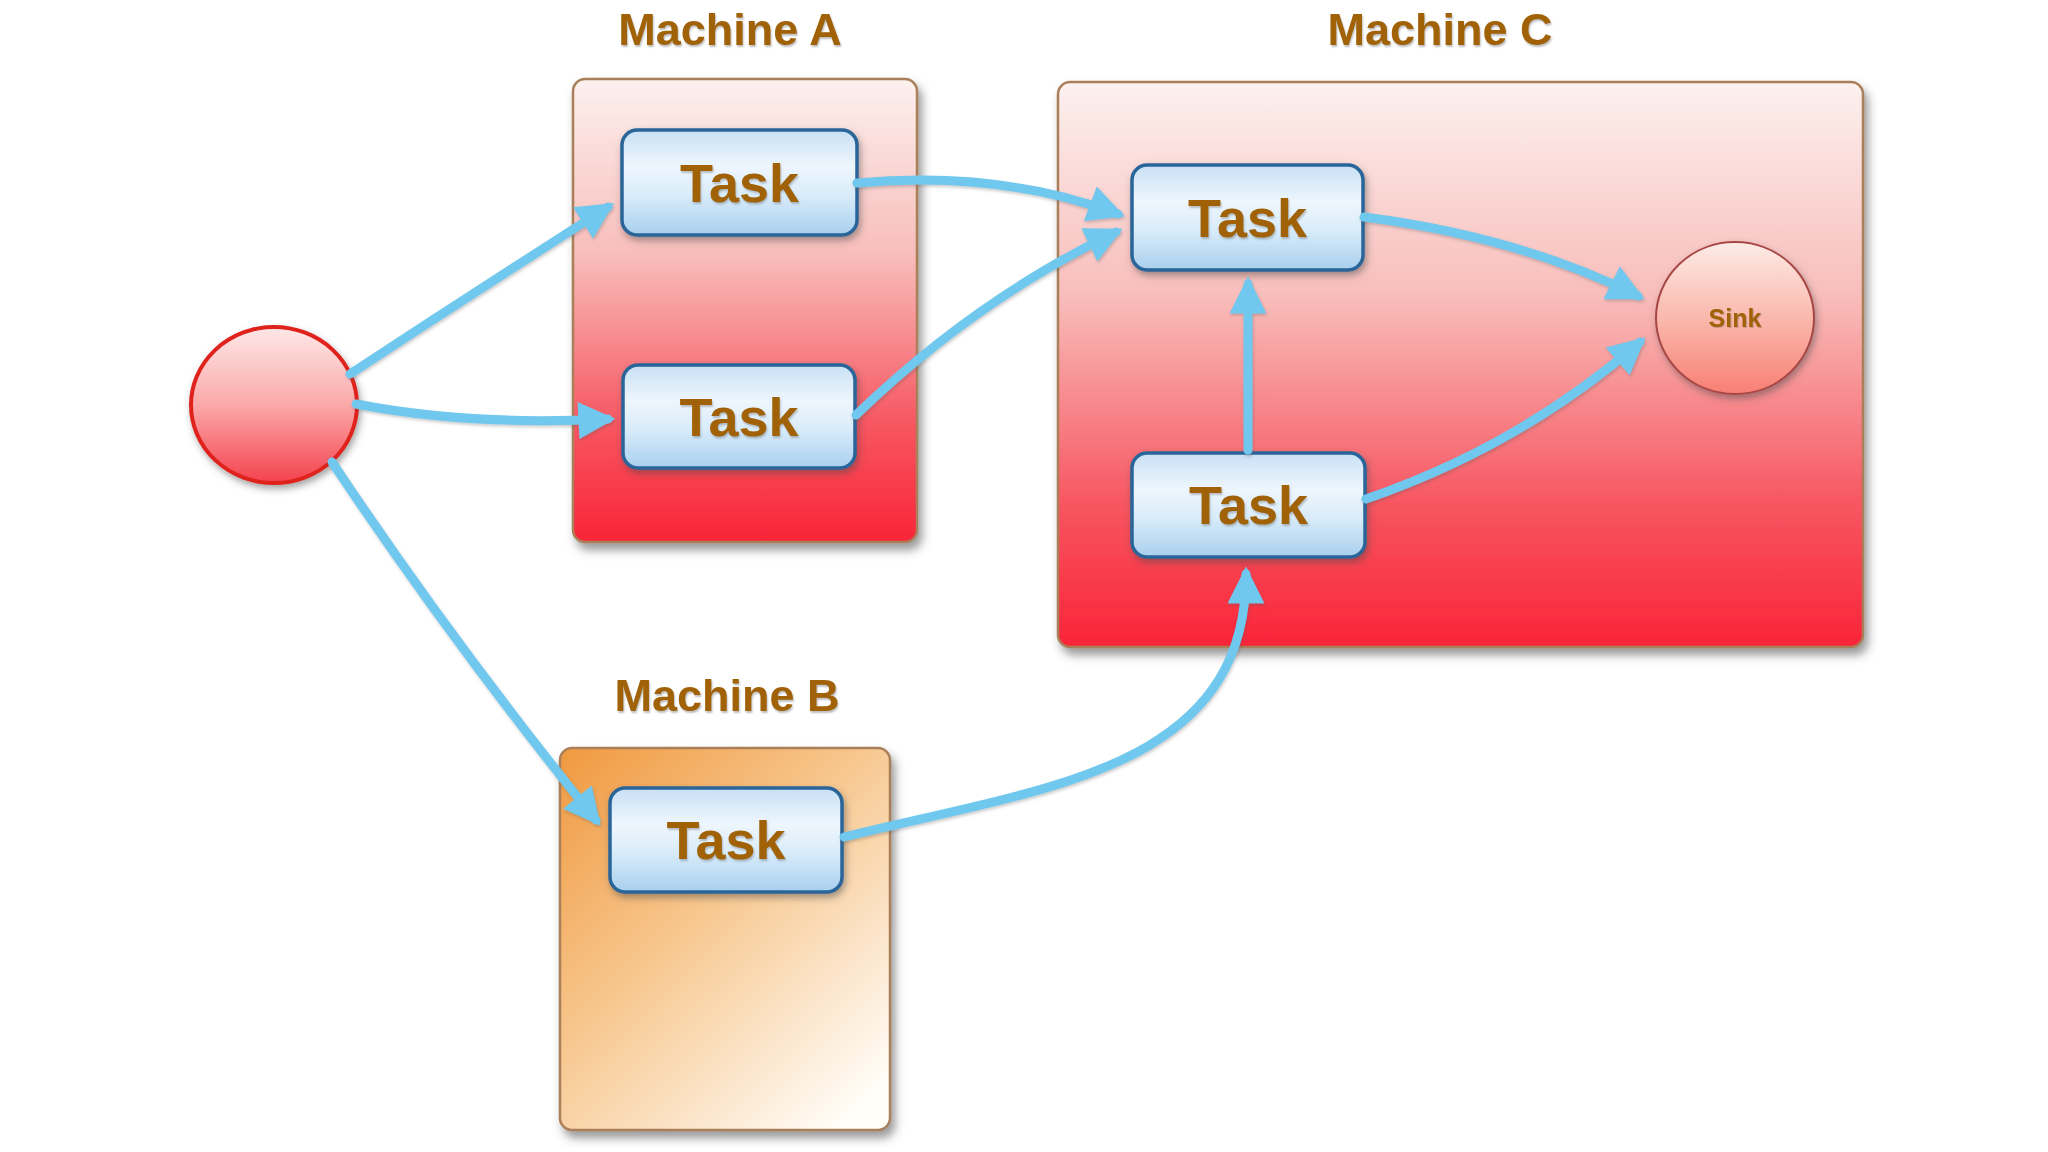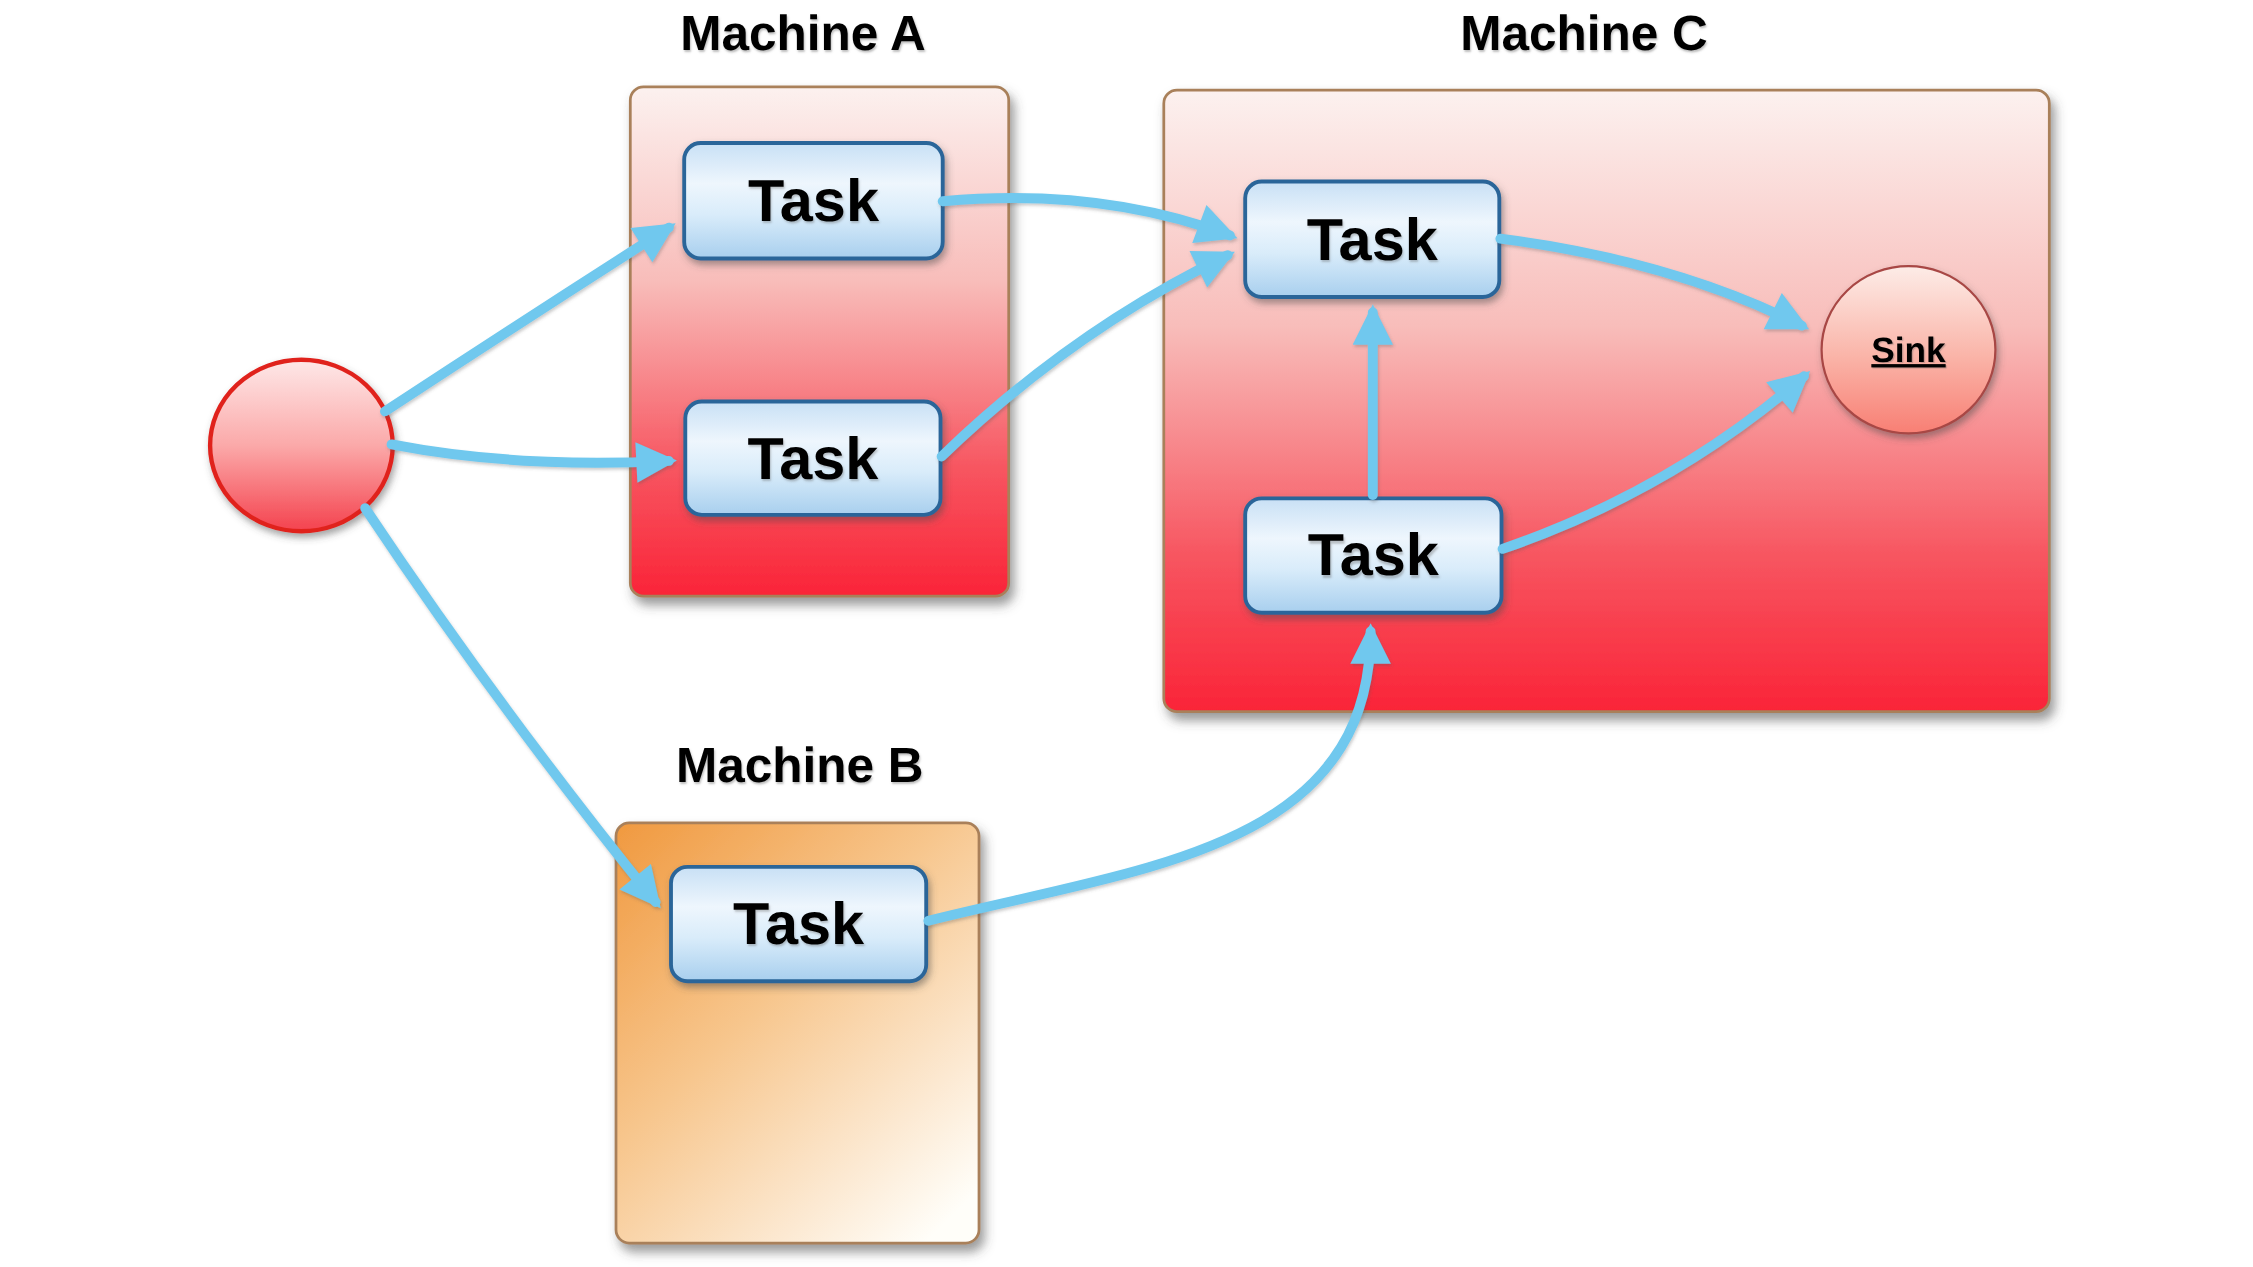--- a/index.html
+++ b/index.html
@@ -3,25 +3,25 @@
 <meta charset="utf-8">
 <style>
   html,body{margin:0;padding:0;background:#ffffff;}
   .stage{
     position:relative;width:2048px;height:1152px;background:#ffffff;
     font-family:"Liberation Sans",sans-serif;overflow:hidden;
   }
   .stage svg{position:absolute;left:0;top:0;}
   .lbl{
     position:absolute;display:flex;align-items:center;justify-content:center;
-    color:#000000;font-weight:bold;pointer-events:none;white-space:nowrap;
+    color:#a16207;font-weight:bold;pointer-events:none;white-space:nowrap;
   }
   .machine-title{font-size:45px;text-shadow:1px 2px 2px rgba(110,110,110,.45);}
   .task-label{font-size:54px;text-shadow:1px 2px 2px rgba(90,90,90,.35);}
-  .circle-label{font-size:32px;text-shadow:1px 1px 1px rgba(90,90,90,.35);text-decoration:underline;}
+  .circle-label{font-size:25px;text-shadow:1px 1px 1px rgba(90,90,90,.35);}
 </style>
 </head>
 <body>
 
 <div class="stage">
 
   <svg width="2048" height="1152" viewBox="0 0 2048 1152">
     <defs>
       <linearGradient id="gradRed" x1="0" y1="0" x2="0" y2="1">
         <stop offset="0" stop-color="#fcf1ef"></stop>

